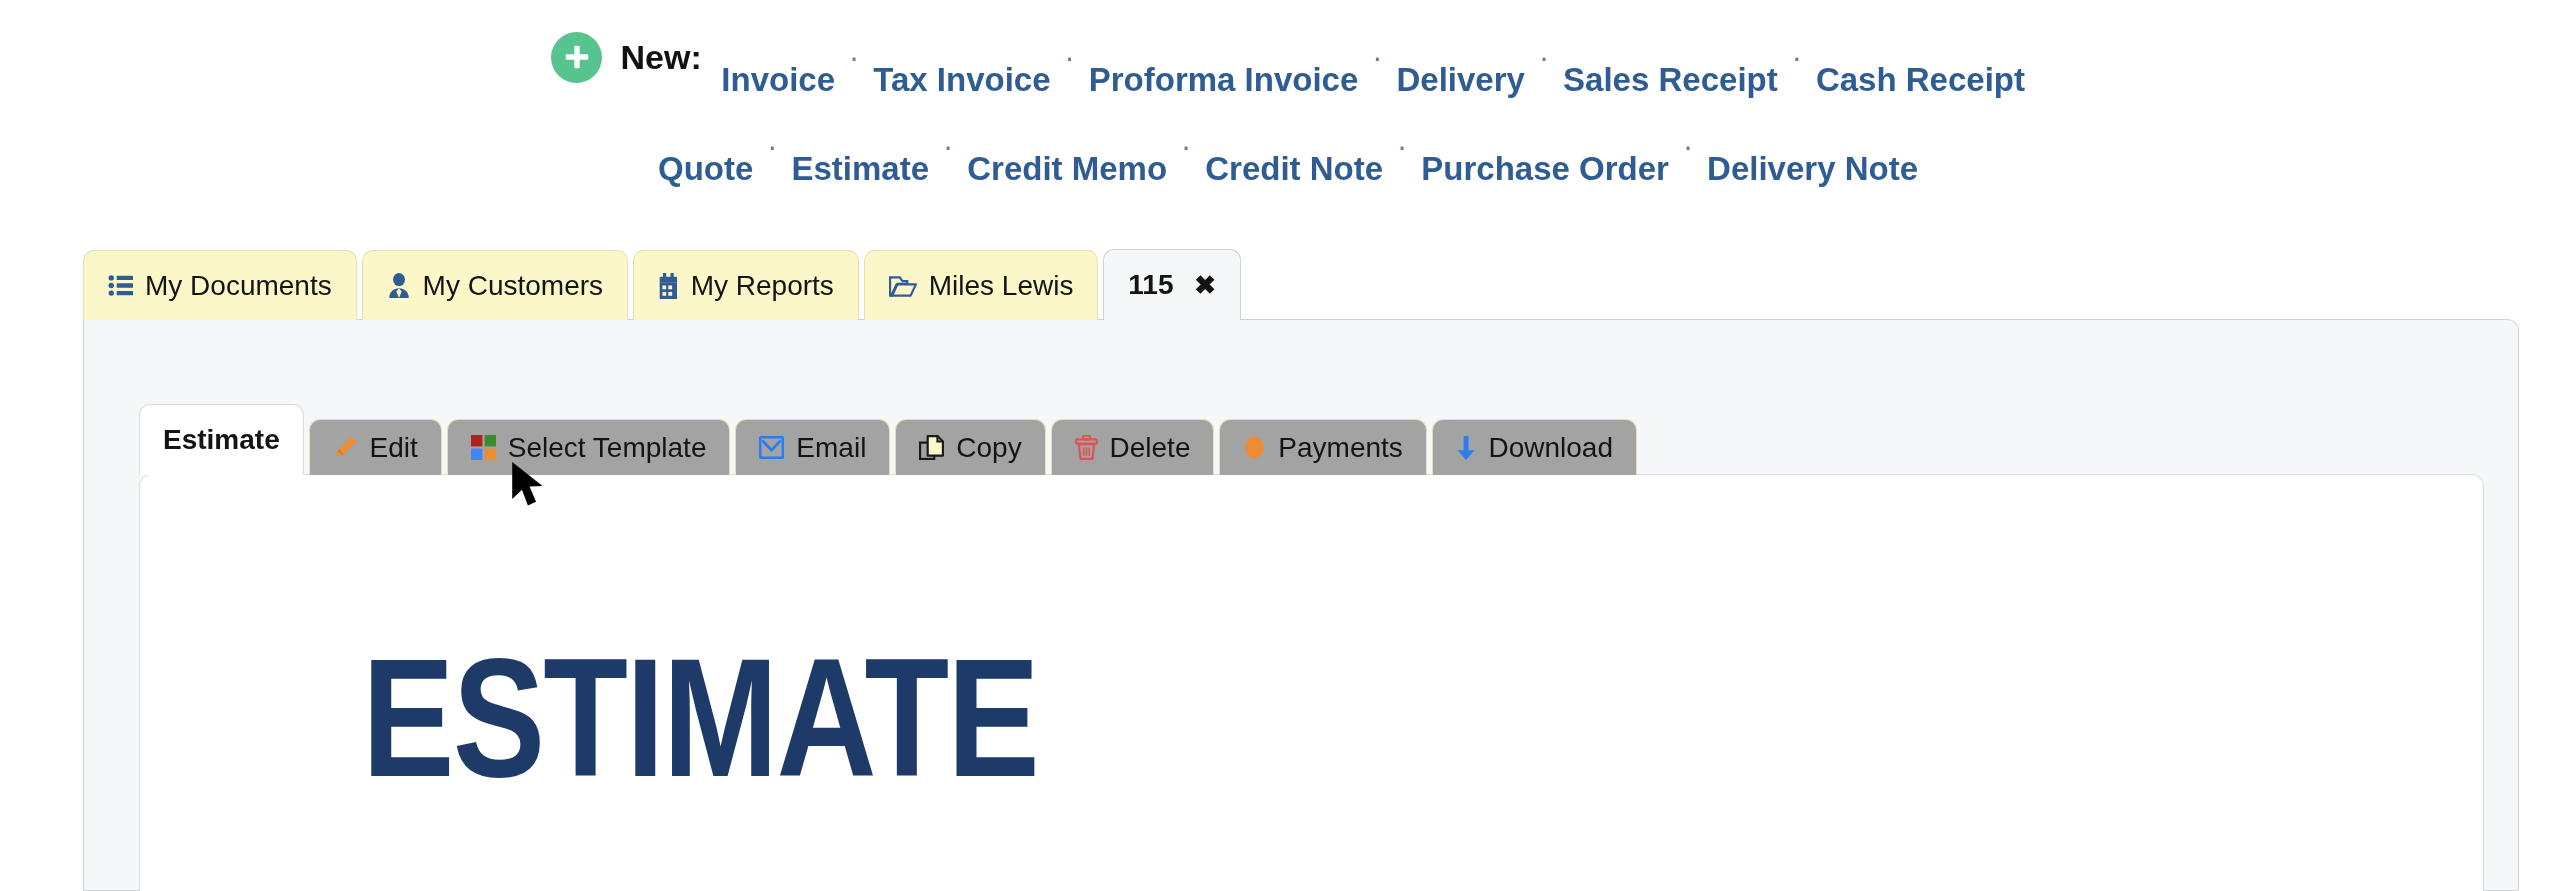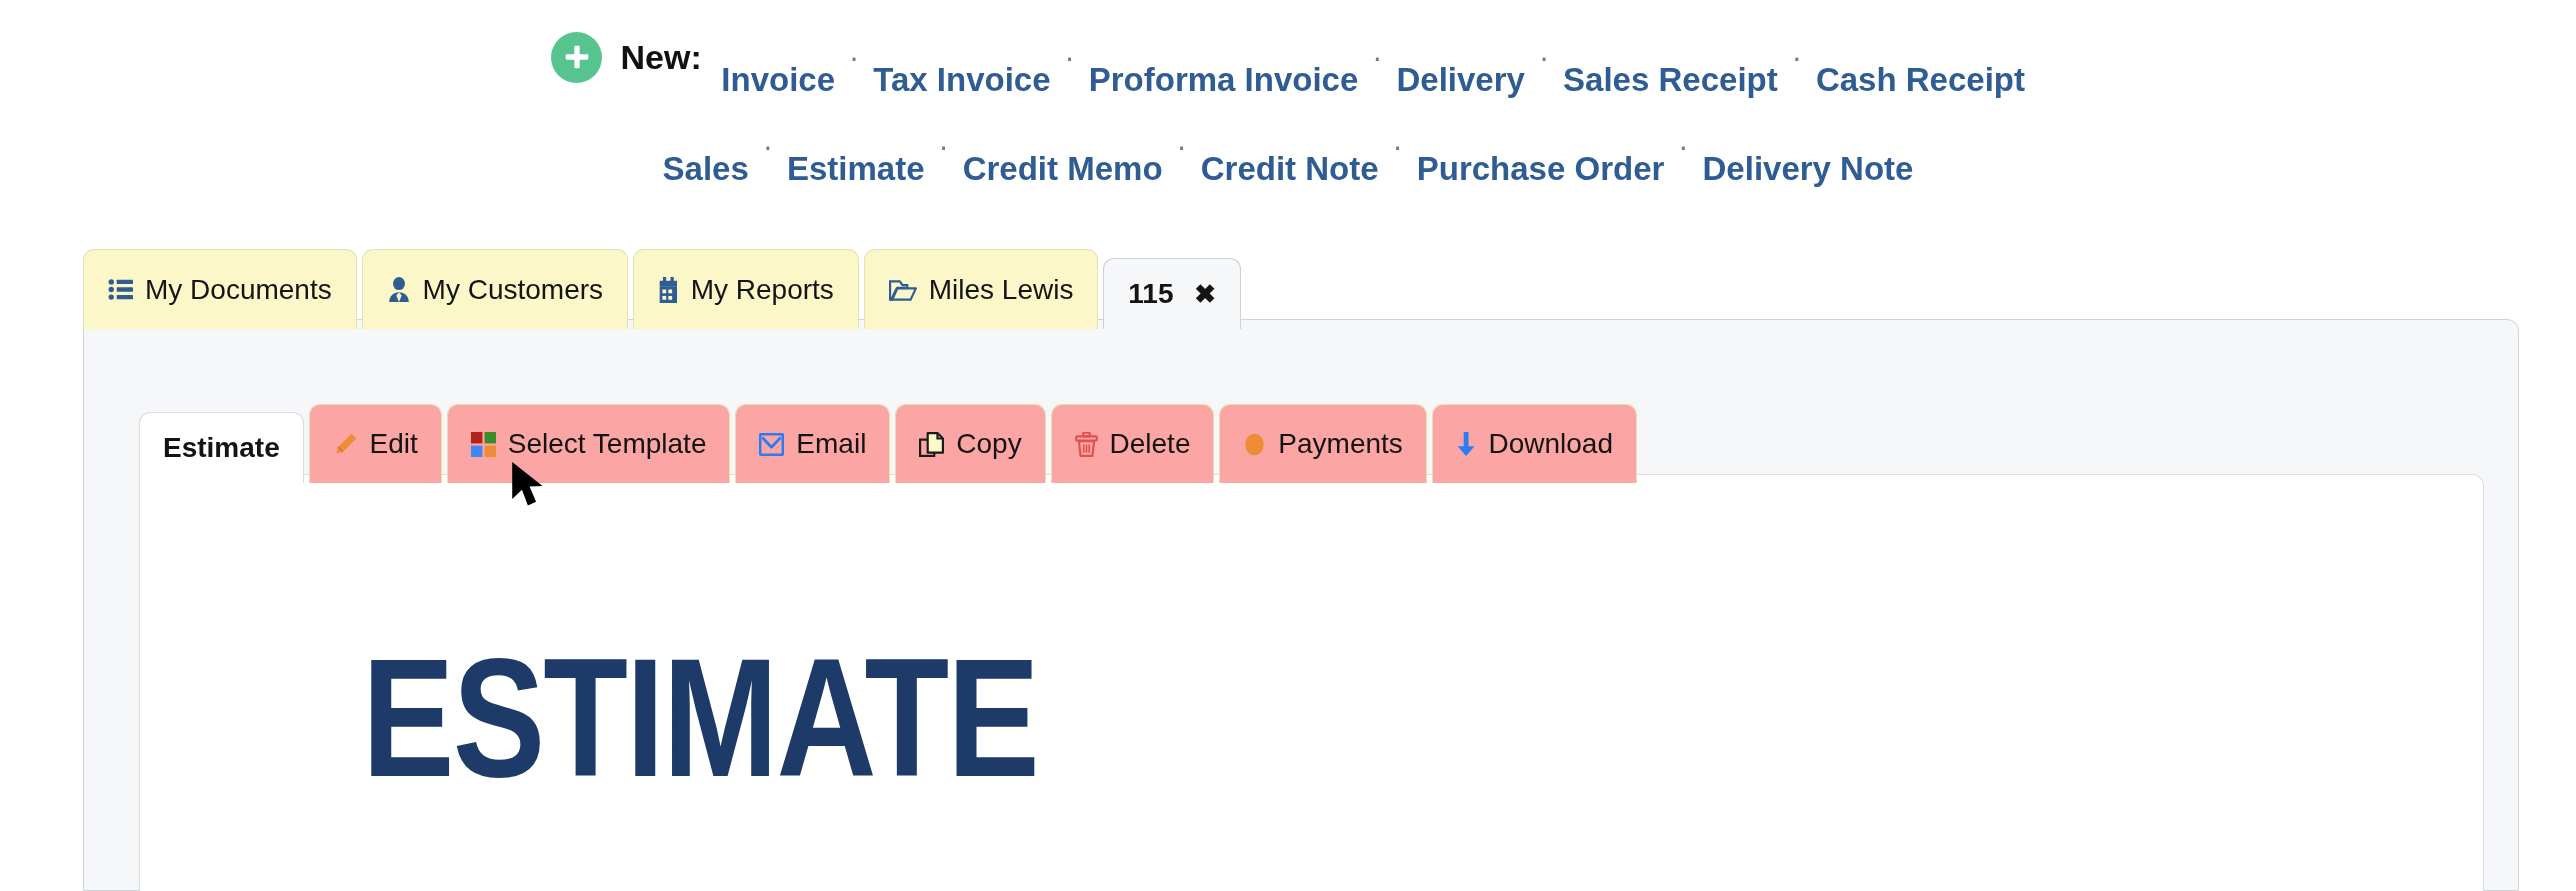--- a/index.html
+++ b/index.html
@@ -71,21 +71,21 @@
   #tabstrip {
     position: absolute;
     left: 83px;
     top: 249px;
     display: flex;
     align-items: flex-end;
     gap: 4.9px;
     z-index: 5;
   }
   .tab {
-    height: 80px;
+    height: 70px;
     box-sizing: border-box;
     display: flex;
     align-items: center;
     justify-content: center;
     gap: 12px;
     padding: 0 24px;
     background: #fbf7c9;
     border: 1.6px solid #e6e0b4;
     border-bottom: none;
     border-radius: 11px 11px 0 0;
@@ -126,28 +126,28 @@
   #action-toolbar {
     position: absolute;
     left: 139px;
     top: 404px;
     display: flex;
     align-items: flex-end;
     gap: 4.9px;
     z-index: 4;
   }
   .act-btn {
-    height: 79px;
+    height: 56px;
     box-sizing: border-box;
     display: flex;
     align-items: center;
     justify-content: center;
     gap: 12px;
     padding: 0 23px;
-    background: #fca5a5;
+    background: #a3a3a3;
     border: 1.6px solid #e6e0b4;
     border-bottom: none;
     border-radius: 11px 11px 0 0;
     font-size: 28px;
     color: #141414;
     white-space: nowrap;
     cursor: pointer;
   }
   .act-btn.active {
     background: #ffffff;
@@ -216,21 +216,21 @@
     <a class="ql-link">Proforma Invoice</a>
     <span class="ql-sep">·</span>
     <a class="ql-link">Delivery</a>
     <span class="ql-sep">·</span>
     <a class="ql-link">Sales Receipt</a>
     <span class="ql-sep">·</span>
     <a class="ql-link">Cash Receipt</a>
   </div>
 
   <div class="ql-row row2">
-    <a class="ql-link">Sales</a>
+    <a class="ql-link">Quote</a>
     <span class="ql-sep">·</span>
     <a class="ql-link">Estimate</a>
     <span class="ql-sep">·</span>
     <a class="ql-link">Credit Memo</a>
     <span class="ql-sep">·</span>
     <a class="ql-link">Credit Note</a>
     <span class="ql-sep">·</span>
     <a class="ql-link">Purchase Order</a>
     <span class="ql-sep">·</span>
     <a class="ql-link">Delivery Note</a>

